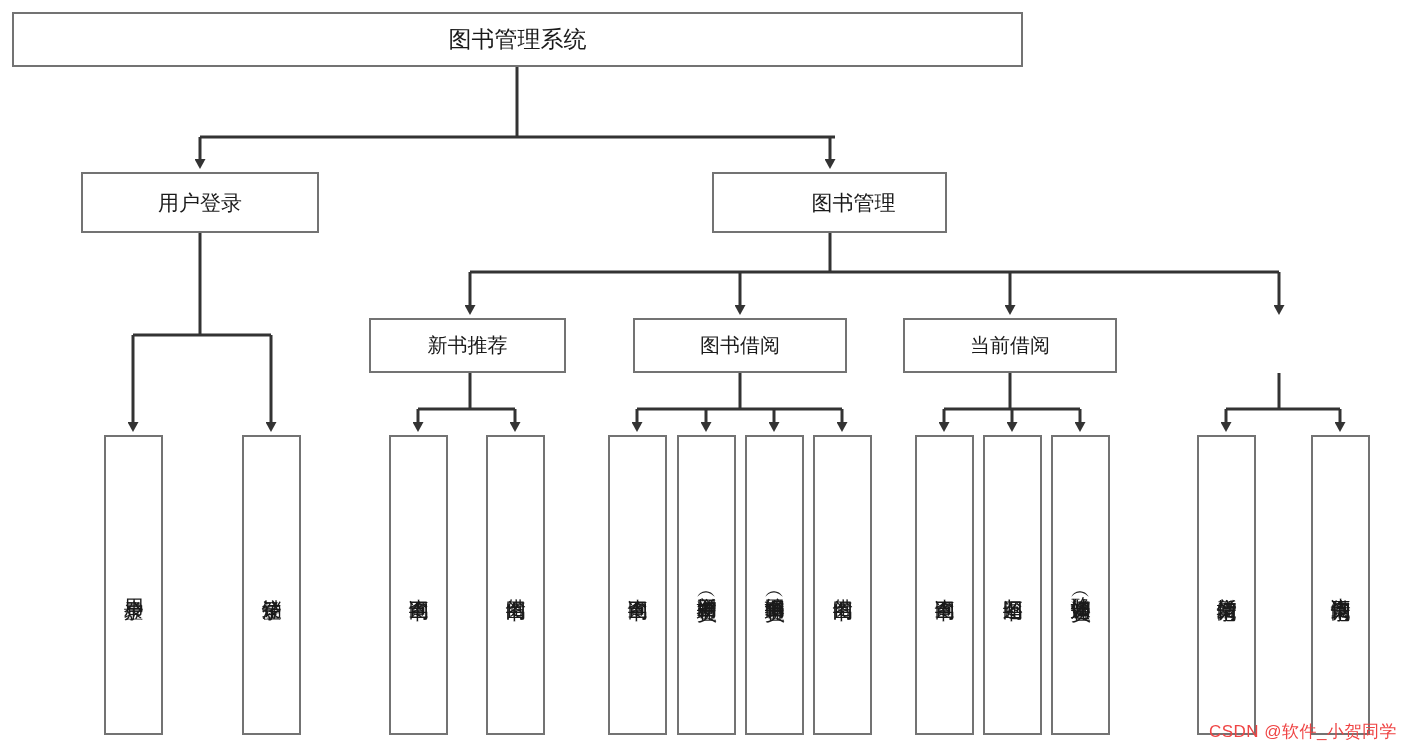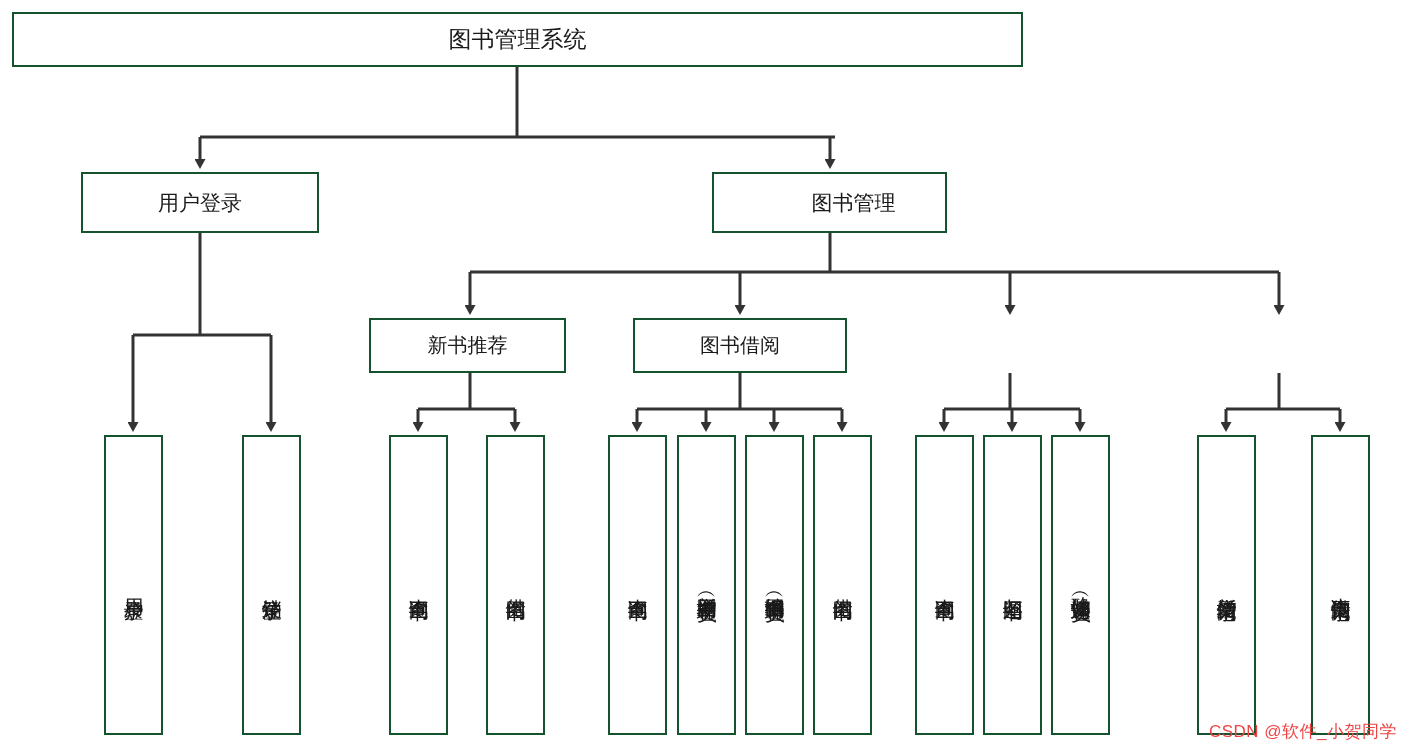--- a/index.html
+++ b/index.html
@@ -23,21 +23,21 @@
     left: 0;
     top: 0;
     width: 1405px;
     height: 747px;
     pointer-events: none;
   }
   .node {
     position: absolute;
     box-sizing: border-box;
     background: #ffffff;
-    border: 2px solid #14532d;
+    border: 2px solid #737373;
     display: flex;
     align-items: center;
     justify-content: center;
     color: #1a1a1a;
     text-align: center;
     z-index: 2;
   }
   .node.root {
     font-size: 23px;
   }
@@ -139,20 +139,23 @@
   <div class="node lvl1" style="left: 712px; top: 172px; width: 235px; height: 61px; padding-left: 48px;">
     <span>图书管理</span>
   </div>
 
   <div class="node lvl2" style="left: 363px; top: 318px; width: 197px; height: 55px; margin-left: 6px;">
     <span>新书推荐</span>
   </div>
   <div class="node lvl2" style="left: 633px; top: 318px; width: 214px; height: 55px;">
     <span>图书借阅</span>
   </div>
+  <div class="node lvl2" style="left: 903px; top: 318px; width: 214px; height: 55px;">
+    <span>当前借阅</span>
+  </div>
 
   <div class="node leaf" style="left: 104px; top: 435px; width: 59px; height: 300px;">
     <span class="vtext">用户登录</span>
   </div>
   <div class="node leaf" style="left: 242px; top: 435px; width: 59px; height: 300px;">
     <span class="vtext">注销登录</span>
   </div>
   <div class="node leaf" style="left: 389px; top: 435px; width: 59px; height: 300px;">
     <span class="vtext">查询图书</span>
   </div>

